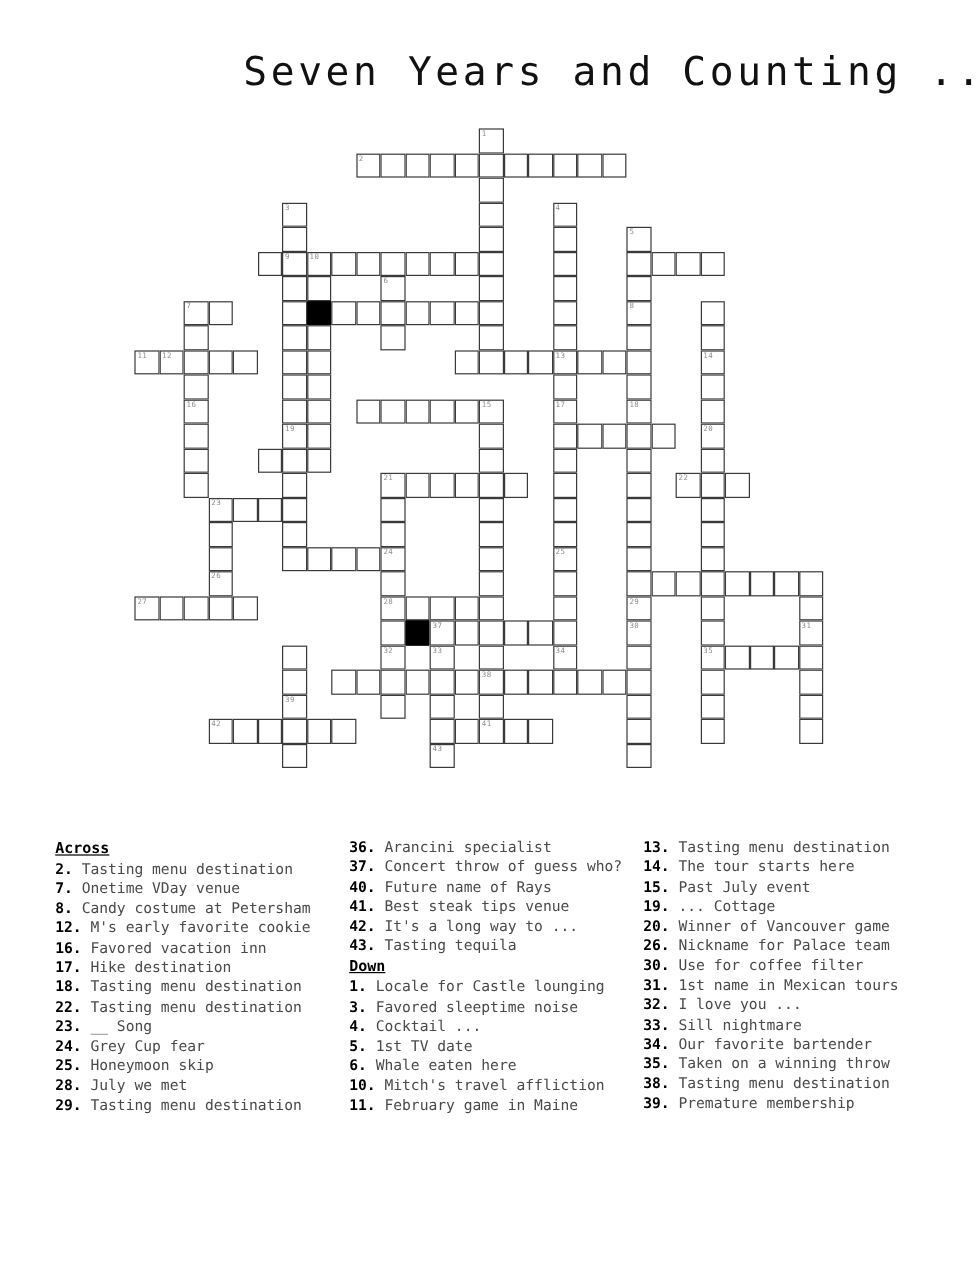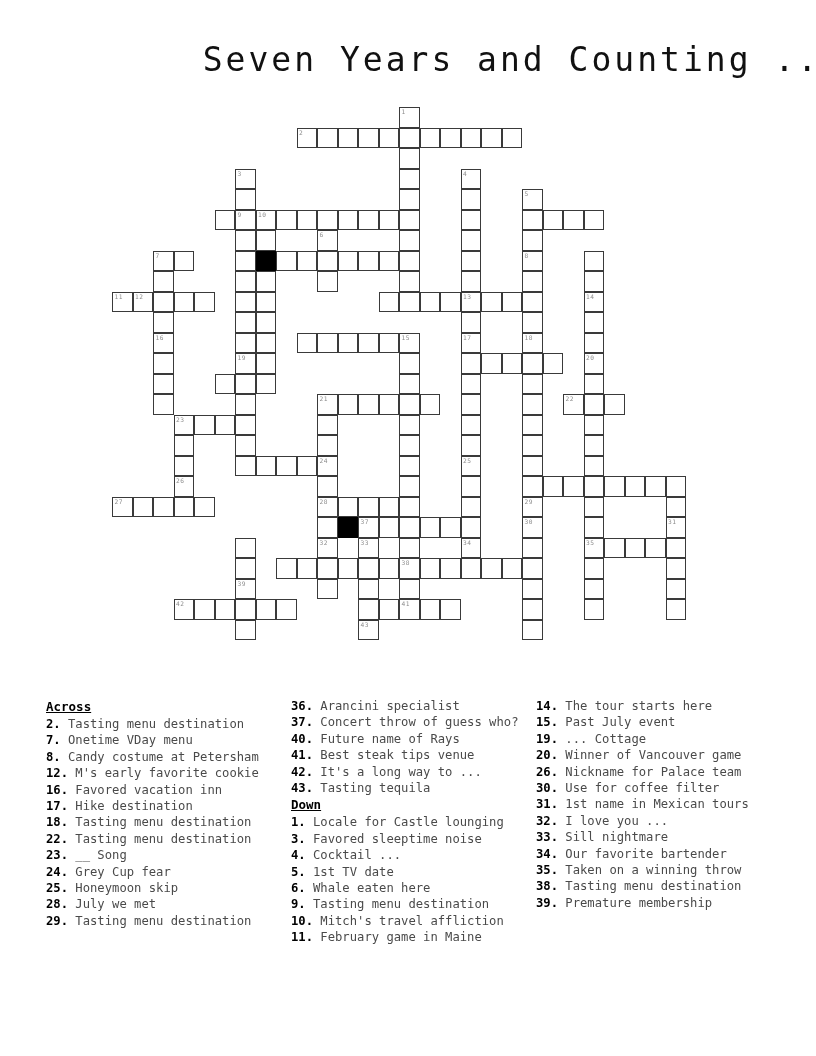--- a/index.html
+++ b/index.html
@@ -429,21 +429,21 @@
     <div class="cell" style="left: 246px; top: 512.5px;">
       <span class="num">43</span>
     </div>
     <div class="cell" style="left: 410px; top: 512.5px;"></div>
   </div>
 
 <div id="clues">
   <div class="clue-col">
       <div class="clue-head">Across</div>
       <p class="clue"><span class="cnum">2.</span><span class="ctext"> Tasting menu destination</span></p>
-      <p class="clue"><span class="cnum">7.</span><span class="ctext"> Onetime VDay menu</span></p>
+      <p class="clue"><span class="cnum">7.</span><span class="ctext"> Onetime VDay venue</span></p>
       <p class="clue"><span class="cnum">8.</span><span class="ctext"> Candy costume at Petersham</span></p>
       <p class="clue"><span class="cnum">12.</span><span class="ctext"> M's early favorite cookie</span></p>
       <p class="clue"><span class="cnum">16.</span><span class="ctext"> Favored vacation inn</span></p>
       <p class="clue"><span class="cnum">17.</span><span class="ctext"> Hike destination</span></p>
       <p class="clue"><span class="cnum">18.</span><span class="ctext"> Tasting menu destination</span></p>
       <p class="clue"><span class="cnum">22.</span><span class="ctext"> Tasting menu destination</span></p>
       <p class="clue"><span class="cnum">23.</span><span class="ctext"> __ Song</span></p>
       <p class="clue"><span class="cnum">24.</span><span class="ctext"> Grey Cup fear</span></p>
       <p class="clue"><span class="cnum">25.</span><span class="ctext"> Honeymoon skip</span></p>
       <p class="clue"><span class="cnum">28.</span><span class="ctext"> July we met</span></p>
@@ -455,25 +455,25 @@
       <p class="clue"><span class="cnum">40.</span><span class="ctext"> Future name of Rays</span></p>
       <p class="clue"><span class="cnum">41.</span><span class="ctext"> Best steak tips venue</span></p>
       <p class="clue"><span class="cnum">42.</span><span class="ctext"> It's a long way to ...</span></p>
       <p class="clue"><span class="cnum">43.</span><span class="ctext"> Tasting tequila</span></p>
       <div class="clue-head">Down</div>
       <p class="clue"><span class="cnum">1.</span><span class="ctext"> Locale for Castle lounging</span></p>
       <p class="clue"><span class="cnum">3.</span><span class="ctext"> Favored sleeptime noise</span></p>
       <p class="clue"><span class="cnum">4.</span><span class="ctext"> Cocktail ...</span></p>
       <p class="clue"><span class="cnum">5.</span><span class="ctext"> 1st TV date</span></p>
       <p class="clue"><span class="cnum">6.</span><span class="ctext"> Whale eaten here</span></p>
-      <p class="clue"><span class="cnum">9.</span><span class="ctext"> Tasting menu destination</span></p>
       <p class="clue"><span class="cnum">10.</span><span class="ctext"> Mitch's travel affliction</span></p>
       <p class="clue"><span class="cnum">11.</span><span class="ctext"> February game in Maine</span></p>
     </div>
   <div class="clue-col">
+      <p class="clue"><span class="cnum">13.</span><span class="ctext"> Tasting menu destination</span></p>
       <p class="clue"><span class="cnum">14.</span><span class="ctext"> The tour starts here</span></p>
       <p class="clue"><span class="cnum">15.</span><span class="ctext"> Past July event</span></p>
       <p class="clue"><span class="cnum">19.</span><span class="ctext"> ... Cottage</span></p>
       <p class="clue"><span class="cnum">20.</span><span class="ctext"> Winner of Vancouver game</span></p>
       <p class="clue"><span class="cnum">26.</span><span class="ctext"> Nickname for Palace team</span></p>
       <p class="clue"><span class="cnum">30.</span><span class="ctext"> Use for coffee filter</span></p>
       <p class="clue"><span class="cnum">31.</span><span class="ctext"> 1st name in Mexican tours</span></p>
       <p class="clue"><span class="cnum">32.</span><span class="ctext"> I love you ...</span></p>
       <p class="clue"><span class="cnum">33.</span><span class="ctext"> Sill nightmare</span></p>
       <p class="clue"><span class="cnum">34.</span><span class="ctext"> Our favorite bartender</span></p>

